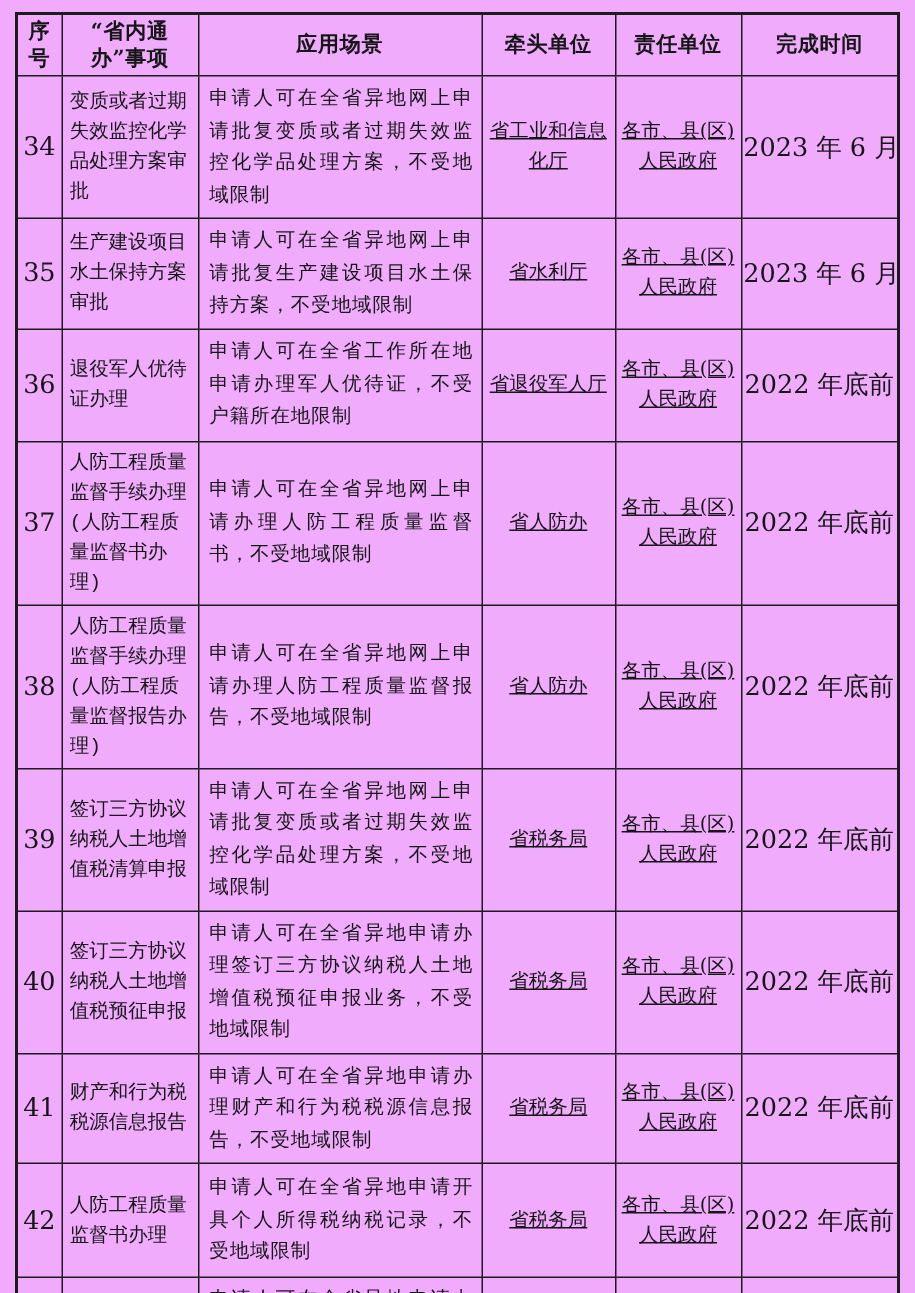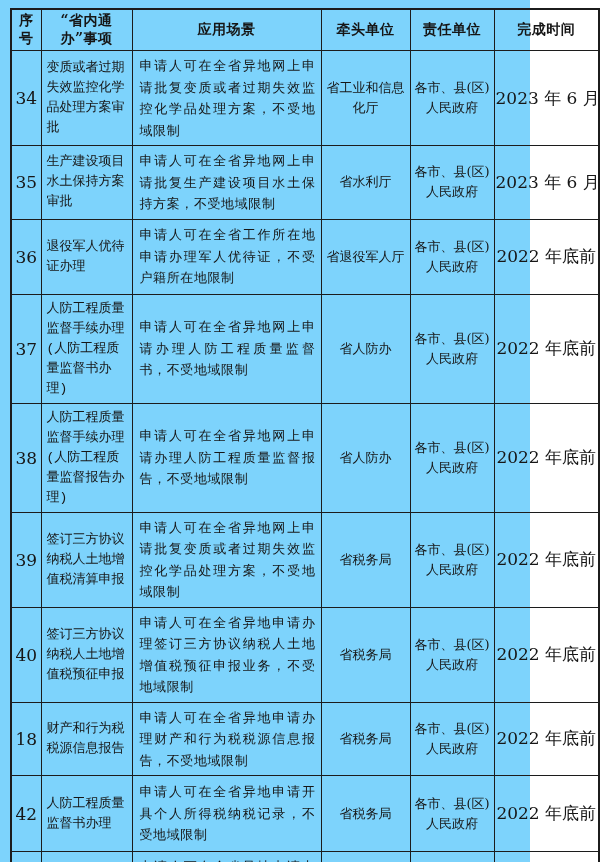--- a/index.html
+++ b/index.html
@@ -2,21 +2,21 @@
 <html><head>
 <meta charset="utf-8">
 <style>
   * { margin: 0; padding: 0; box-sizing: border-box; }
   html, body {
     width: 610px; height: 862px;
     background: #ffffff;
     font-family: "DejaVu Serif", "Liberation Serif", serif;
     color: #161616;
   }
-  .page { position: relative; width: 530px; height: 862px; background: #7dd3fc; }
+  .page { position: relative; width: 610px; height: 862px; background: #f0abfc; }
   table.gov-table {
     position: absolute; left: 10px; top: 8px;
     width: 588px;
     border-collapse: collapse;
     table-layout: fixed;
     border: 2px solid #1c1c1c;
   }
   .gov-table td, .gov-table th {
     border: 1px solid #1c1c1c;
     vertical-align: middle;
@@ -36,21 +36,21 @@
     font-size: 13px; line-height: 20px;
     padding: 4px 3px 4px 5px; text-align: left; font-family: Liberation Mono, monospace;
   }
   td.c-scen {
     font-size: 13px; line-height: 21.5px;
     padding: 4px 5px 4px 7px;
     text-align: justify; text-justify: inter-ideograph;
     letter-spacing: 0.6px;
   }
   td.c-lead, td.c-resp {
-    text-align: center; font-size: 13px; line-height: 20px; padding: 2px;
+    text-align: center; font-size: 13px; line-height: 20px; padding: 2px; text-decoration: underline;
   }
   td.c-time { text-align: center; font-size: 17px; padding: 2px 1px; white-space: nowrap; }
   
   tr.h90  td { height: 90px; }
   tr.h72  td { height: 72px; }
   tr.h75  td { height: 75px; }
   tr.h93  td { height: 93px; margin-top: 27px; }
   tr.h92  td { height: 92px; }
   tr.h85  td { height: 85px; }
   tr.h89  td { height: 89px; }
@@ -129,21 +129,21 @@
     </tr>
     <tr class="h89">
       <td class="c-no">40</td>
       <td class="c-item">签订三方协议纳税人土地增值税预征申报</td>
       <td class="c-scen">申请人可在全省异地申请办理签订三方协议纳税人土地增值税预征申报业务，不受地域限制</td>
       <td class="c-lead">省税务局</td>
       <td class="c-resp">各市、县(区)人民政府</td>
       <td class="c-time">2022 年底前</td>
     </tr>
     <tr class="h72">
-      <td class="c-no">18</td>
+      <td class="c-no">41</td>
       <td class="c-item">财产和行为税税源信息报告</td>
       <td class="c-scen">申请人可在全省异地申请办理财产和行为税税源信息报告，不受地域限制</td>
       <td class="c-lead">省税务局</td>
       <td class="c-resp">各市、县(区)人民政府</td>
       <td class="c-time">2022 年底前</td>
     </tr>
     <tr class="h76">
       <td class="c-no">42</td>
       <td class="c-item">人防工程质量监督书办理</td>
       <td class="c-scen">申请人可在全省异地申请开具个人所得税纳税记录，不受地域限制</td>

